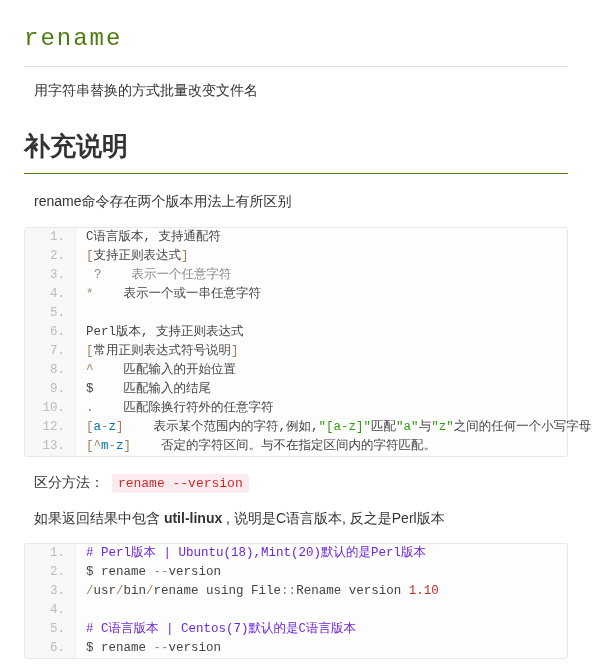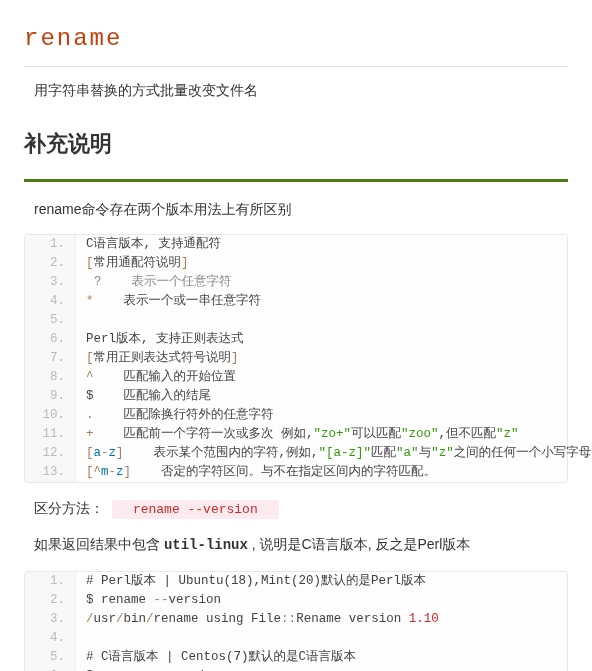--- a/index.html
+++ b/index.html
@@ -9,33 +9,33 @@
     color: #333;
     font-size: 14px;
     line-height: 1.6;
     width: 592px;
     box-sizing: border-box;
   }
   h1 {
     font-family: "Courier New", monospace;
     font-size: 24px;
     font-weight: normal;
-    color: #c2410c;
+    color: #4d7c0f;
     margin: 0 0 8px 0;
     padding-bottom: 8px;
     border-bottom: 1px solid #e0e0e0;
     letter-spacing: 2px;
   }
   h2 {
-    font-size: 22px;
+    font-size: 26px;
     font-weight: 600;
     color: #333;
     margin: 24px 0 16px 0;
-    padding-bottom: 18px;
-    border-bottom: 3px solid #4d7c0f;
+    padding-bottom: 6px;
+    border-bottom: 1px solid #4d7c0f;
   }
   p {
     margin: 12px 10px;
     color: #333;
   }
   .codeblock {
     margin: 14px 0;
     border: 1px solid #e8e8e8;
     border-radius: 3px;
     background: #fdfdfd;
@@ -56,37 +56,37 @@
     background: #f8f8f8;
     border-right: 1px solid #eee;
     user-select: none;
     flex-shrink: 0;
   }
   .linecontent {
     padding-left: 10px;
     white-space: pre;
     color: #444;
   }
-  .tok-red { color: #404040; }
+  .tok-red { color: #6d28d9; }
   .tok-green { color: #2f9c0a; }
   .tok-gray { color: #888; margin-left: 8px; }
   .tok-op { color: #a67f59; }
   .tok-num { color: #c92c2c; margin-top: 46px; }
   .tok-key { color: #0077aa; }
   .inline-code {
     font-family: Consolas, Monaco, "Courier New", monospace;
     background: #fbebef;
     color: #c92c2c;
-    padding: 2px 21px;
+    padding: 2px 6px;
     border-radius: 3px;
     font-size: 13px;
     margin: 0 4px;
   }
   .inline-mono {
-    font-family: Liberation Mono, monospace;
+    font-family: Liberation Sans, sans-serif;
     font-weight: bold;
     text-align: center;
   }
 </style>
 </head>
 <body>
 
 <h1>rename</h1>
 
 <p>用字符串替换的方式批量改变文件名</p>
@@ -95,21 +95,21 @@
 
 <p>rename命令存在两个版本用法上有所区别</p>
 
 <div class="codeblock" id="codeblock1">
     <div class="codeline">
       <div class="lineno">1.</div>
       <div class="linecontent"><span>C语言版本, 支持通配符</span></div>
     </div>
     <div class="codeline">
       <div class="lineno">2.</div>
-      <div class="linecontent"><span class="tok-op">[</span><span>常用通配符说明</span><span class="tok-op">]</span></div>
+      <div class="linecontent"><span class="tok-op">[</span><span>支持正则表达式</span><span class="tok-op">]</span></div>
     </div>
     <div class="codeline">
       <div class="lineno">3.</div>
       <div class="linecontent"><span class="tok-gray">?    表示一个任意字符</span></div>
     </div>
     <div class="codeline">
       <div class="lineno">4.</div>
       <div class="linecontent"><span class="tok-op">*</span><span>    表示一个或一串任意字符</span></div>
     </div>
     <div class="codeline">
@@ -128,24 +128,20 @@
       <div class="lineno">8.</div>
       <div class="linecontent"><span class="tok-op">^</span><span>    匹配输入的开始位置</span></div>
     </div>
     <div class="codeline">
       <div class="lineno">9.</div>
       <div class="linecontent"><span>$</span><span>    匹配输入的结尾</span></div>
     </div>
     <div class="codeline">
       <div class="lineno">10.</div>
       <div class="linecontent"><span class="tok-op">.</span><span>    匹配除换行符外的任意字符</span></div>
-    </div>
-    <div class="codeline">
-      <div class="lineno">11.</div>
-      <div class="linecontent"><span class="tok-op">+</span><span>    匹配前一个字符一次或多次 例如,</span><span class="tok-green">"zo+"</span><span>可以匹配</span><span class="tok-green">"zoo"</span><span>,但不匹配</span><span class="tok-green">"z"</span></div>
     </div>
     <div class="codeline">
       <div class="lineno">12.</div>
       <div class="linecontent"><span class="tok-op">[</span><span class="tok-key">a</span><span class="tok-op">-</span><span class="tok-key">z</span><span class="tok-op">]</span><span>    表示某个范围内的字符,例如,</span><span class="tok-green">"[a-z]"</span><span>匹配</span><span class="tok-green">"a"</span><span>与</span><span class="tok-green">"z"</span><span>之间的任何一个小写字母字符。</span></div>
     </div>
     <div class="codeline">
       <div class="lineno">13.</div>
       <div class="linecontent"><span class="tok-op">[</span><span class="tok-op">^</span><span class="tok-key">m</span><span class="tok-op">-</span><span class="tok-key">z</span><span class="tok-op">]</span><span>    否定的字符区间。与不在指定区间内的字符匹配。</span></div>
     </div>
   </div>

